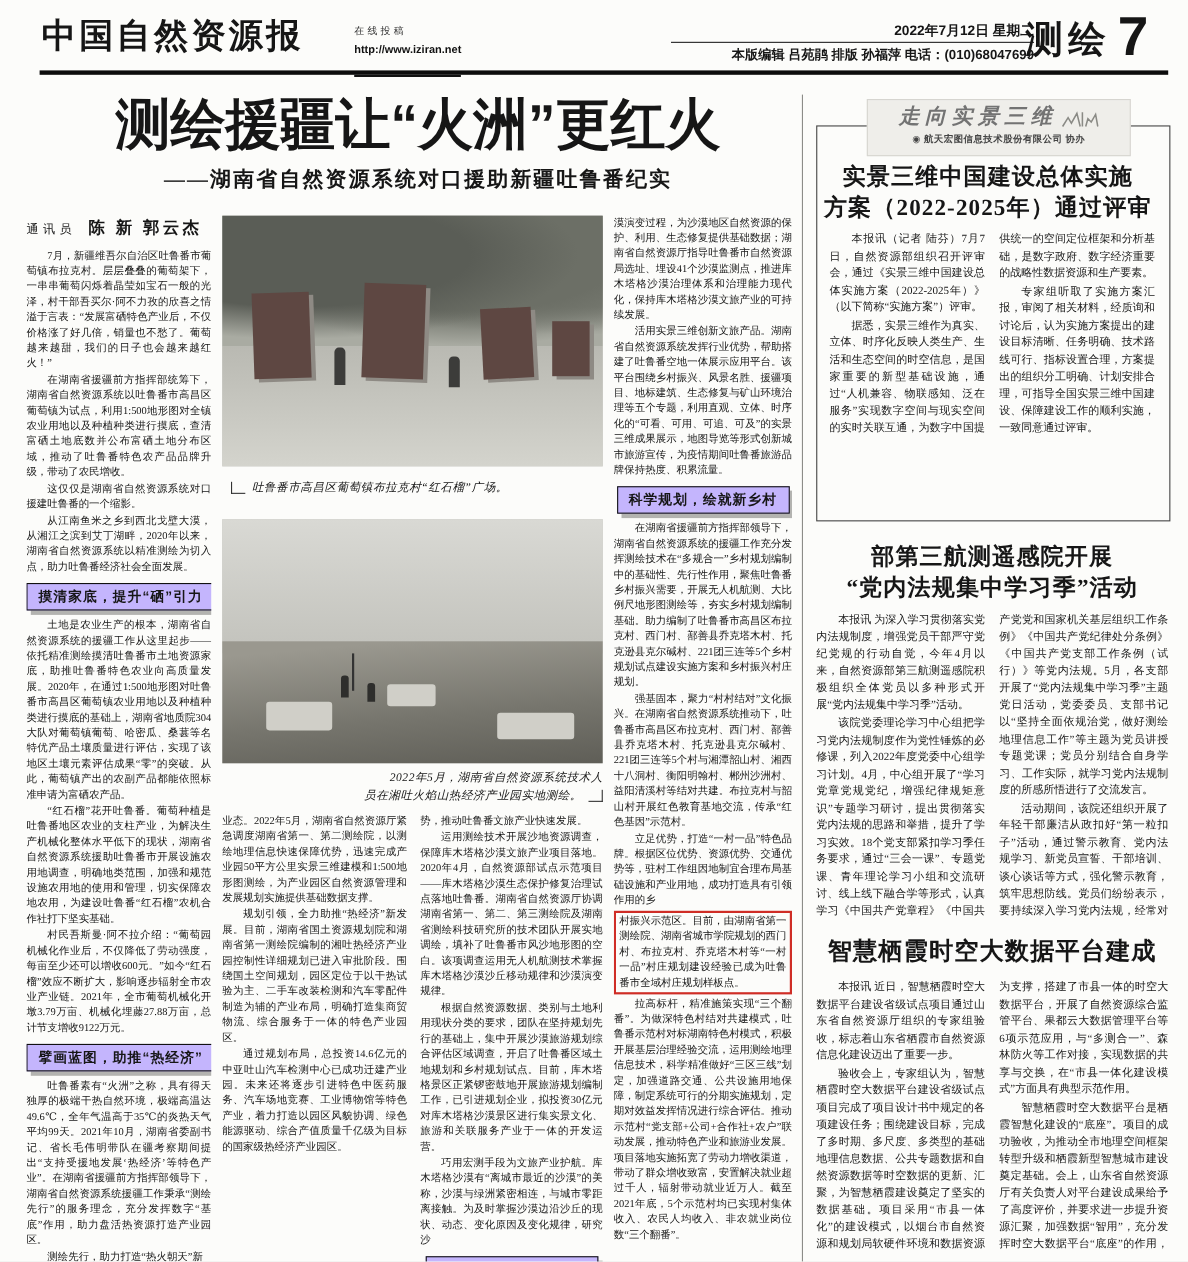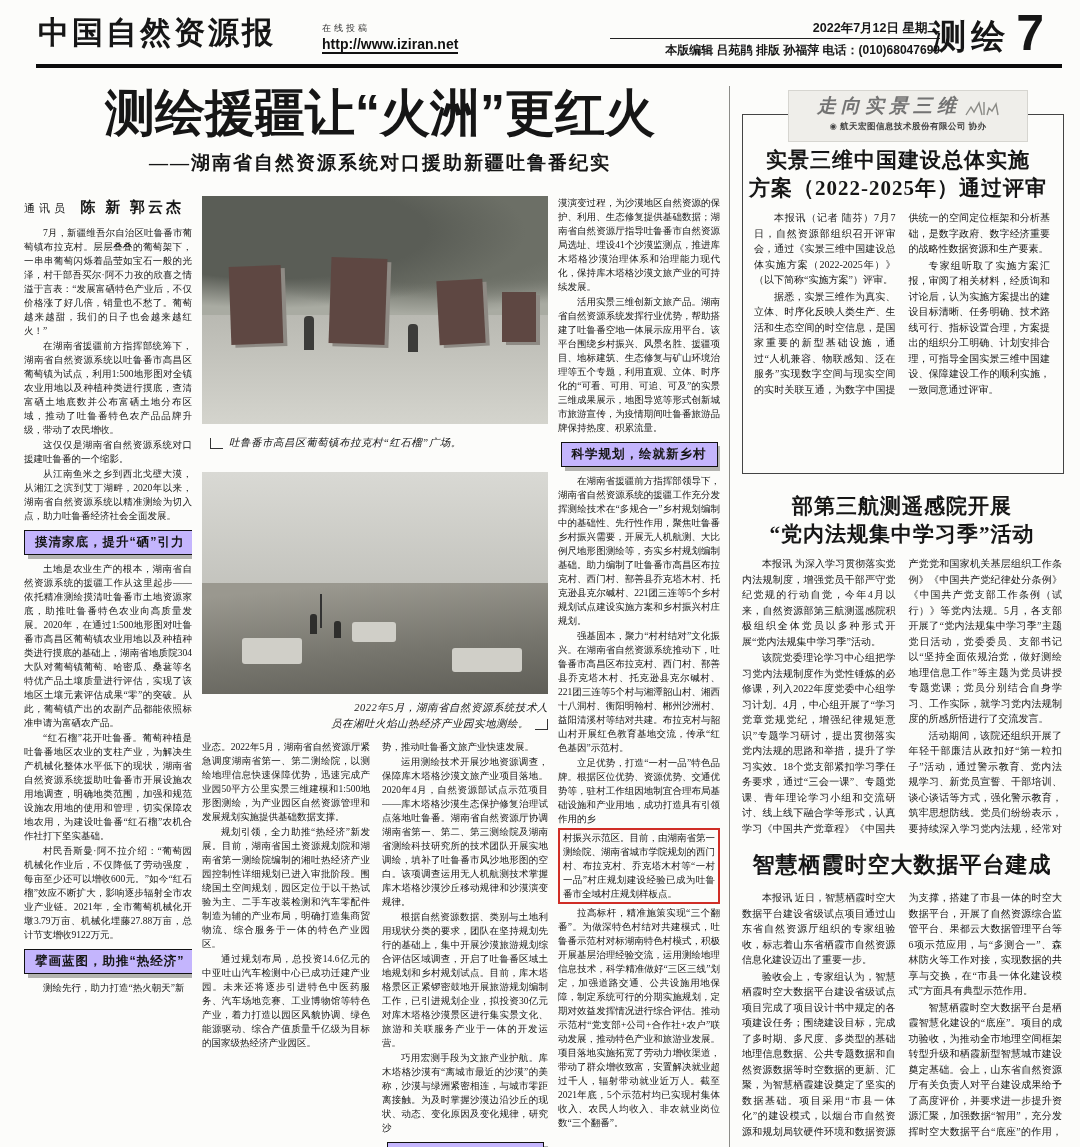--- a/index.html
+++ b/index.html
@@ -3,22 +3,22 @@
 <meta charset="utf-8">
 <style>
   html,body{margin:0;padding:0;background:#e8e8e6;}
   #page{position:relative;width:1080px;height:1147px;background:#fcfcfa;overflow:hidden;
         font-family:"Liberation Serif","DejaVu Serif",serif;color:#161616;}
   .abs{position:absolute;}
   
   .masthead{left:38px;top:12px;font-size:31px;font-weight:900;letter-spacing:3px;}
   .submitblk{left:322px;top:22px;width:150px;}
   .submitlabel{font-size:9px;letter-spacing:3px;color:#333;}
-  .submiturl{font-size:14px;font-weight:bold;font-family:"Liberation Sans",sans-serif;
-             border-bottom:2.5px solid #111;padding-bottom:0;display:inline-block;color:#111;}
+  .submiturl{font-size:10px;font-weight:bold;font-family:"Liberation Sans",sans-serif;
+             border-bottom:2.5px solid #111;padding-bottom:17px;display:inline-block;color:#111;}
   .dateline{top:20px;right:140px;font-size:12.5px;font-weight:bold;font-family:"Liberation Sans",sans-serif;}
   .edsep{top:38px;right:140px;width:330px;border-top:1px solid #222;}
   .edline{top:42px;right:140px;font-size:12px;font-weight:bold;font-family:"Liberation Sans",sans-serif;}
   .sectionblk{top:8px;right:36px;display:flex;align-items:flex-end;gap:6px;
               font-family:"Liberation Sans","DejaVu Sans",sans-serif;}
   .sectionname{font-size:34px;font-weight:700;letter-spacing:5px;line-height:1.3;}
   .pagenum{font-size:50px;font-weight:900;line-height:1;}
   .toprule{left:36px;top:64px;width:1026px;border-top:4px solid #0c0c0c;}
   
   .headline{left:38px;top:80px;width:684px;text-align:center;font-size:50px;font-weight:900;
@@ -125,20 +125,21 @@
   <div class="abs bodycol" style="left:24px;top:226px;width:168px;height:921px;">
       <p class="para">7月，新疆维吾尔自治区吐鲁番市葡萄镇布拉克村。层层叠叠的葡萄架下，一串串葡萄闪烁着晶莹如宝石一般的光泽，村干部吾买尔·阿不力孜的欣喜之情溢于言表：“发展富硒特色产业后，不仅价格涨了好几倍，销量也不愁了。葡萄越来越甜，我们的日子也会越来越红火！”</p>
       <p class="para">在湖南省援疆前方指挥部统筹下，湖南省自然资源系统以吐鲁番市高昌区葡萄镇为试点，利用1:500地形图对全镇农业用地以及种植种类进行摸底，查清富硒土地底数并公布富硒土地分布区域，推动了吐鲁番特色农产品品牌升级，带动了农民增收。</p>
       <p class="para">这仅仅是湖南省自然资源系统对口援建吐鲁番的一个缩影。</p>
       <p class="para">从江南鱼米之乡到西北戈壁大漠，从湘江之滨到艾丁湖畔，2020年以来，湖南省自然资源系统以精准测绘为切入点，助力吐鲁番经济社会全面发展。</p>
       <div class="sec-head">摸清家底，提升“硒”引力</div>
       <p class="para">土地是农业生产的根本，湖南省自然资源系统的援疆工作从这里起步——依托精准测绘摸清吐鲁番市土地资源家底，助推吐鲁番特色农业向高质量发展。2020年，在通过1:500地形图对吐鲁番市高昌区葡萄镇农业用地以及种植种类进行摸底的基础上，湖南省地质院304大队对葡萄镇葡萄、哈密瓜、桑葚等名特优产品土壤质量进行评估，实现了该地区土壤元素评估成果“零”的突破。从此，葡萄镇产出的农副产品都能依照标准申请为富硒农产品。</p>
       <p class="para">“红石榴”花开吐鲁番。葡萄种植是吐鲁番地区农业的支柱产业，为解决生产机械化整体水平低下的现状，湖南省自然资源系统援助吐鲁番市开展设施农用地调查，明确地类范围，加强和规范设施农用地的使用和管理，切实保障农地农用，为建设吐鲁番“红石榴”农机合作社打下坚实基础。</p>
       <p class="para">村民吾斯曼·阿不拉介绍：“葡萄园机械化作业后，不仅降低了劳动强度，每亩至少还可以增收600元。”如今“红石榴”效应不断扩大，影响逐步辐射全市农业产业链。2021年，全市葡萄机械化开墩3.79万亩、机械化埋藤27.88万亩，总计节支增收9122万元。</p>
       <div class="sec-head">擘画蓝图，助推“热经济”</div>
+      <p class="para">吐鲁番素有“火洲”之称，具有得天独厚的极端干热自然环境，极端高温达49.6℃，全年气温高于35℃的炎热天气平均99天。2021年10月，湖南省委副书记、省长毛伟明带队在疆考察期间提出“支持受援地发展‘热经济’等特色产业”。在湖南省援疆前方指挥部领导下，湖南省自然资源系统援疆工作秉承“测绘先行”的服务理念，充分发挥数字“基底”作用，助力盘活热资源打造产业园区。</p>
       <p class="para">测绘先行，助力打造“热火朝天”新</p>
     </div>
   <div class="abs bodycol" style="left:202px;top:740px;width:168px;height:407px;">
       <p class="para noind">业态。2022年5月，湖南省自然资源厅紧急调度湖南省第一、第二测绘院，以测绘地理信息快速保障优势，迅速完成产业园50平方公里实景三维建模和1:500地形图测绘，为产业园区自然资源管理和发展规划实施提供基础数据支撑。</p>
       <p class="para">规划引领，全力助推“热经济”新发展。目前，湖南省国土资源规划院和湖南省第一测绘院编制的湘吐热经济产业园控制性详细规划已进入审批阶段。围绕国土空间规划，园区定位于以干热试验为主、二手车改装检测和汽车零配件制造为辅的产业布局，明确打造集商贸物流、综合服务于一体的特色产业园区。</p>
       <p class="para">通过规划布局，总投资14.6亿元的中亚吐山汽车检测中心已成功迁建产业园。未来还将逐步引进特色中医药服务、汽车场地竞赛、工业博物馆等特色产业，着力打造以园区风貌协调、绿色能源驱动、综合产值质量千亿级为目标的国家级热经济产业园区。</p>
     </div>
   <div class="abs bodycol" style="left:382px;top:740px;width:166px;height:407px;">
       <p class="para noind">势，推动吐鲁番文旅产业快速发展。</p>
       <p class="para">运用测绘技术开展沙地资源调查，保障库木塔格沙漠文旅产业项目落地。2020年4月，自然资源部试点示范项目——库木塔格沙漠生态保护修复治理试点落地吐鲁番。湖南省自然资源厅协调湖南省第一、第二、第三测绘院及湖南省测绘科技研究所的技术团队开展实地调绘，填补了吐鲁番市风沙地形图的空白。该项调查运用无人机航测技术掌握库木塔格沙漠沙丘移动规律和沙漠演变规律。</p>

